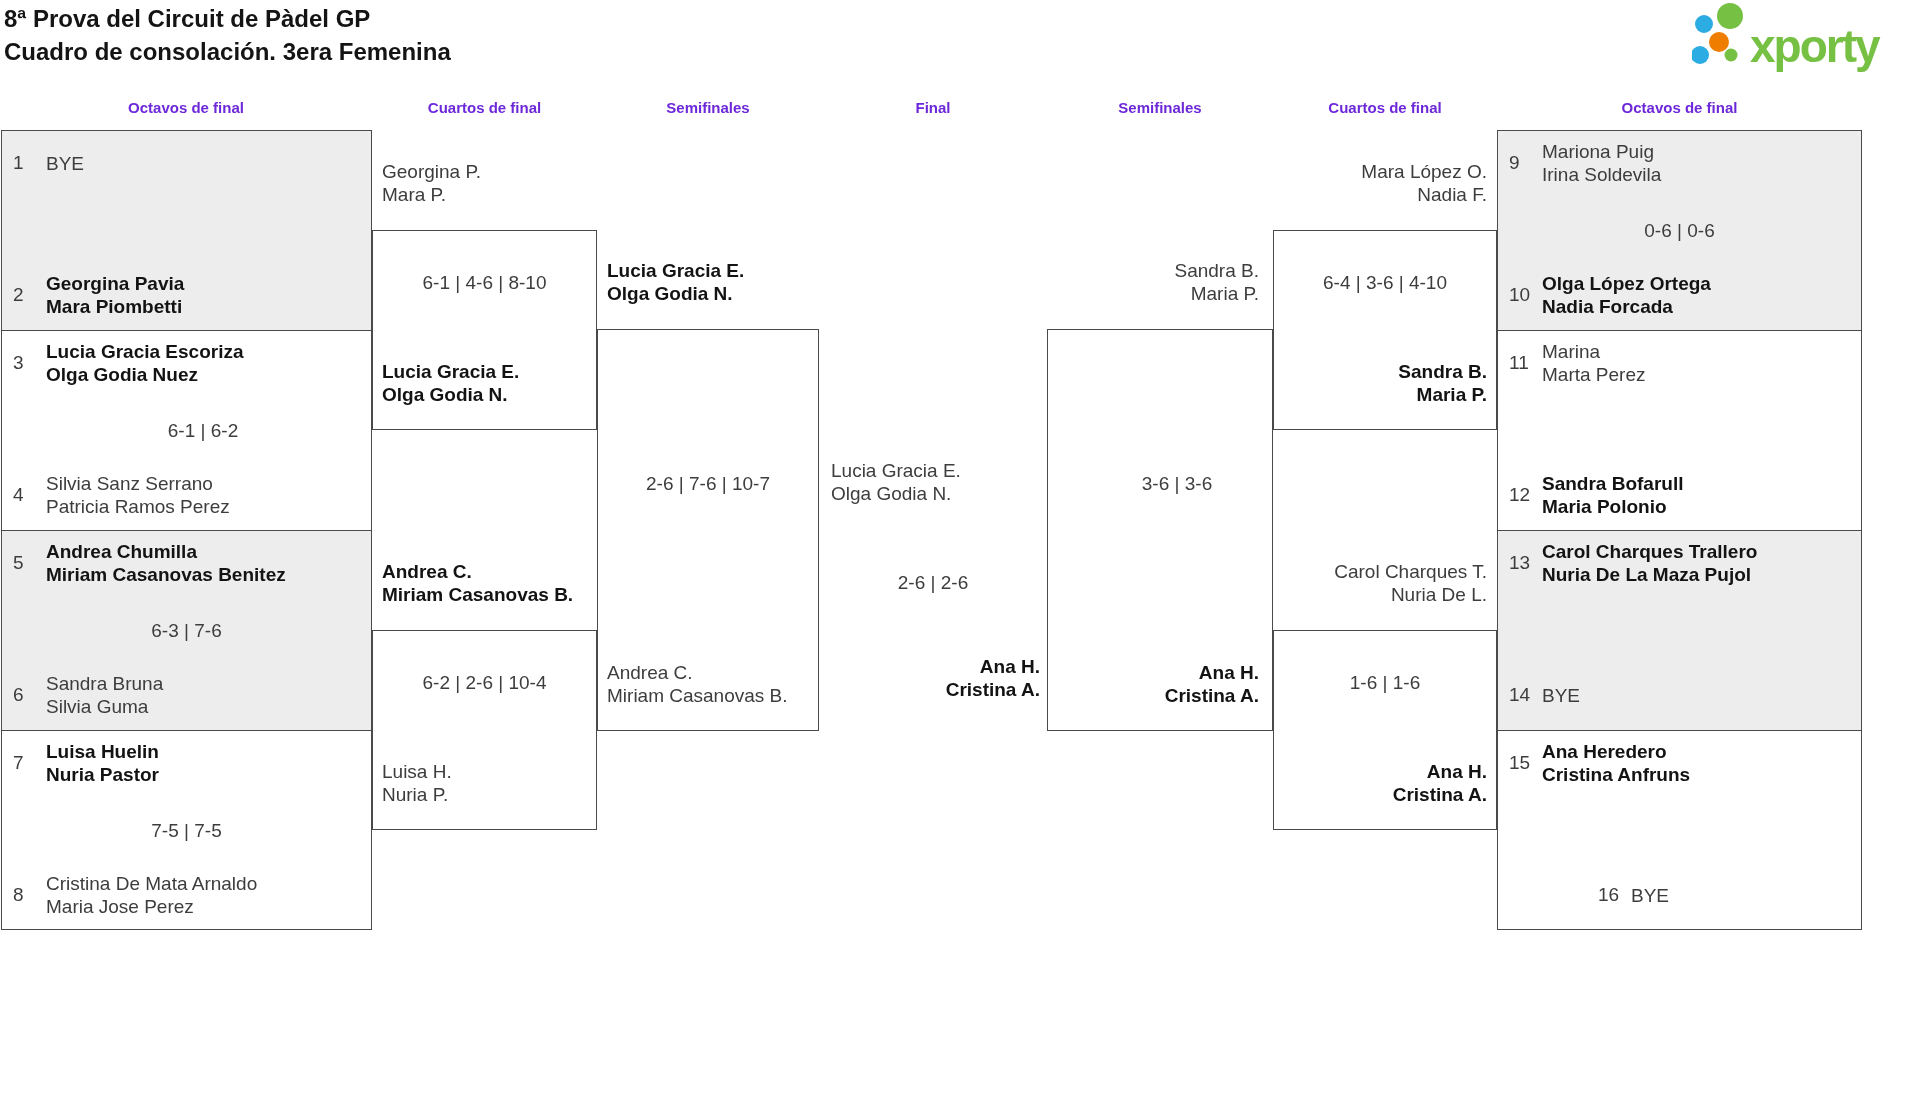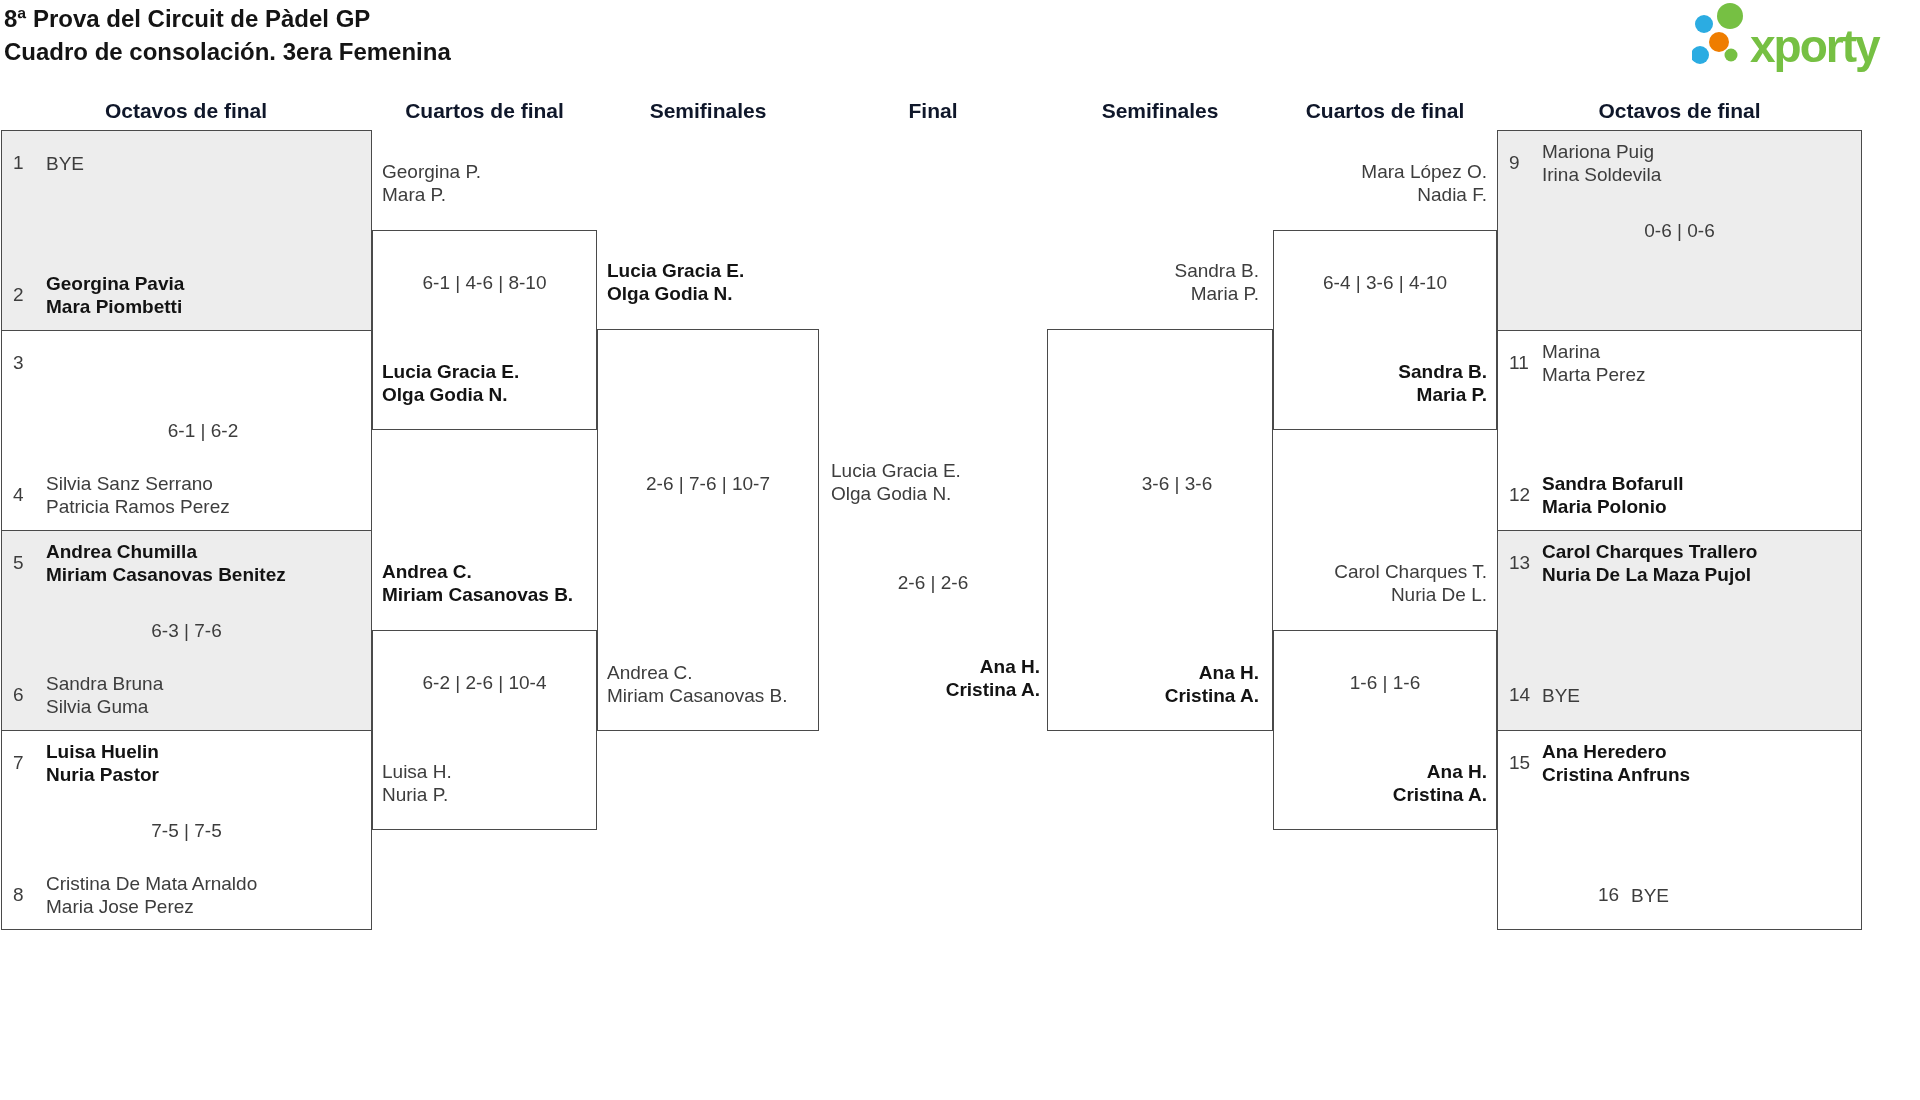--- a/index.html
+++ b/index.html
@@ -1,20 +1,20 @@
 <!DOCTYPE html>
 <html><head>
 <meta charset="utf-8">
 <style>
   html,body{margin:0;padding:0;background:#fff;}
   .page{position:relative;width:1920px;height:1100px;background:#fff;overflow:hidden;
         font-family:"Liberation Sans",sans-serif;color:#3d3d3d;}
   .title{position:absolute;left:4px;top:2px;font-size:24px;line-height:33px;font-weight:700;color:#141414;}
   .logo{position:absolute;left:1692px;top:0;width:220px;height:78px;}
-  .colhead{position:absolute;top:99px;font-size:21px;font-weight:700;color:#0f172a;text-align:center;}
+  .colhead{position:absolute;top:99px;font-size:15px;font-weight:700;color:#6d28d9;text-align:center;}
   .frame{position:absolute;border:1px solid #4a4a4a;box-sizing:border-box;}
   .fill{position:absolute;left:0;right:0;background:#ededed;}
   .divider{position:absolute;left:0;right:0;height:1px;background:#4a4a4a;}
   .box{position:absolute;border:1px solid #4a4a4a;box-sizing:border-box;}
   .slot{position:absolute;display:flex;align-items:center;gap:9px;height:50px;
         padding-left:12px;box-sizing:border-box;}
   .seed{width:24px;flex:0 0 24px;font-size:19px;color:#3d3d3d;}
   .names{display:flex;flex-direction:column;justify-content:center;}
   .nm{font-size:19px;line-height:23px;color:#3d3d3d;white-space:nowrap;}
   .names.b .nm{font-weight:700;color:#131313;}
@@ -85,20 +85,24 @@
   <div class="slot" style="left:1px;top:270px;width:371px">
     <span class="seed">2</span>
     <div class="names b">
       <span class="nm">Georgina Pavia</span>
       <span class="nm">Mara Piombetti</span>
     </div>
   </div>
 
   <div class="slot" style="left:1px;top:338px;width:371px">
     <span class="seed">3</span>
+    <div class="names b">
+      <span class="nm">Lucia Gracia Escoriza</span>
+      <span class="nm">Olga Godia Nuez</span>
+    </div>
   </div>
   <div class="score" style="left:10px;top:418px;width:386px">6-1 | 6-2</div>
   <div class="slot" style="left:1px;top:470px;width:371px">
     <span class="seed">4</span>
     <div class="names">
       <span class="nm">Silvia Sanz Serrano</span>
       <span class="nm">Patricia Ramos Perez</span>
     </div>
   </div>
 
@@ -135,20 +139,27 @@
   </div>
 
   <div class="slot" style="left:1497px;top:138px;width:365px">
     <span class="seed">9</span>
     <div class="names">
       <span class="nm">Mariona Puig</span>
       <span class="nm">Irina Soldevila</span>
     </div>
   </div>
   <div class="score" style="left:1497px;top:218px;width:365px">0-6 | 0-6</div>
+  <div class="slot" style="left:1497px;top:270px;width:365px">
+    <span class="seed">10</span>
+    <div class="names b">
+      <span class="nm">Olga López Ortega</span>
+      <span class="nm">Nadia Forcada</span>
+    </div>
+  </div>
 
   <div class="slot" style="left:1497px;top:338px;width:365px">
     <span class="seed">11</span>
     <div class="names">
       <span class="nm">Marina</span>
       <span class="nm">Marta Perez</span>
     </div>
   </div>
   <div class="slot" style="left:1497px;top:470px;width:365px">
     <span class="seed">12</span>

